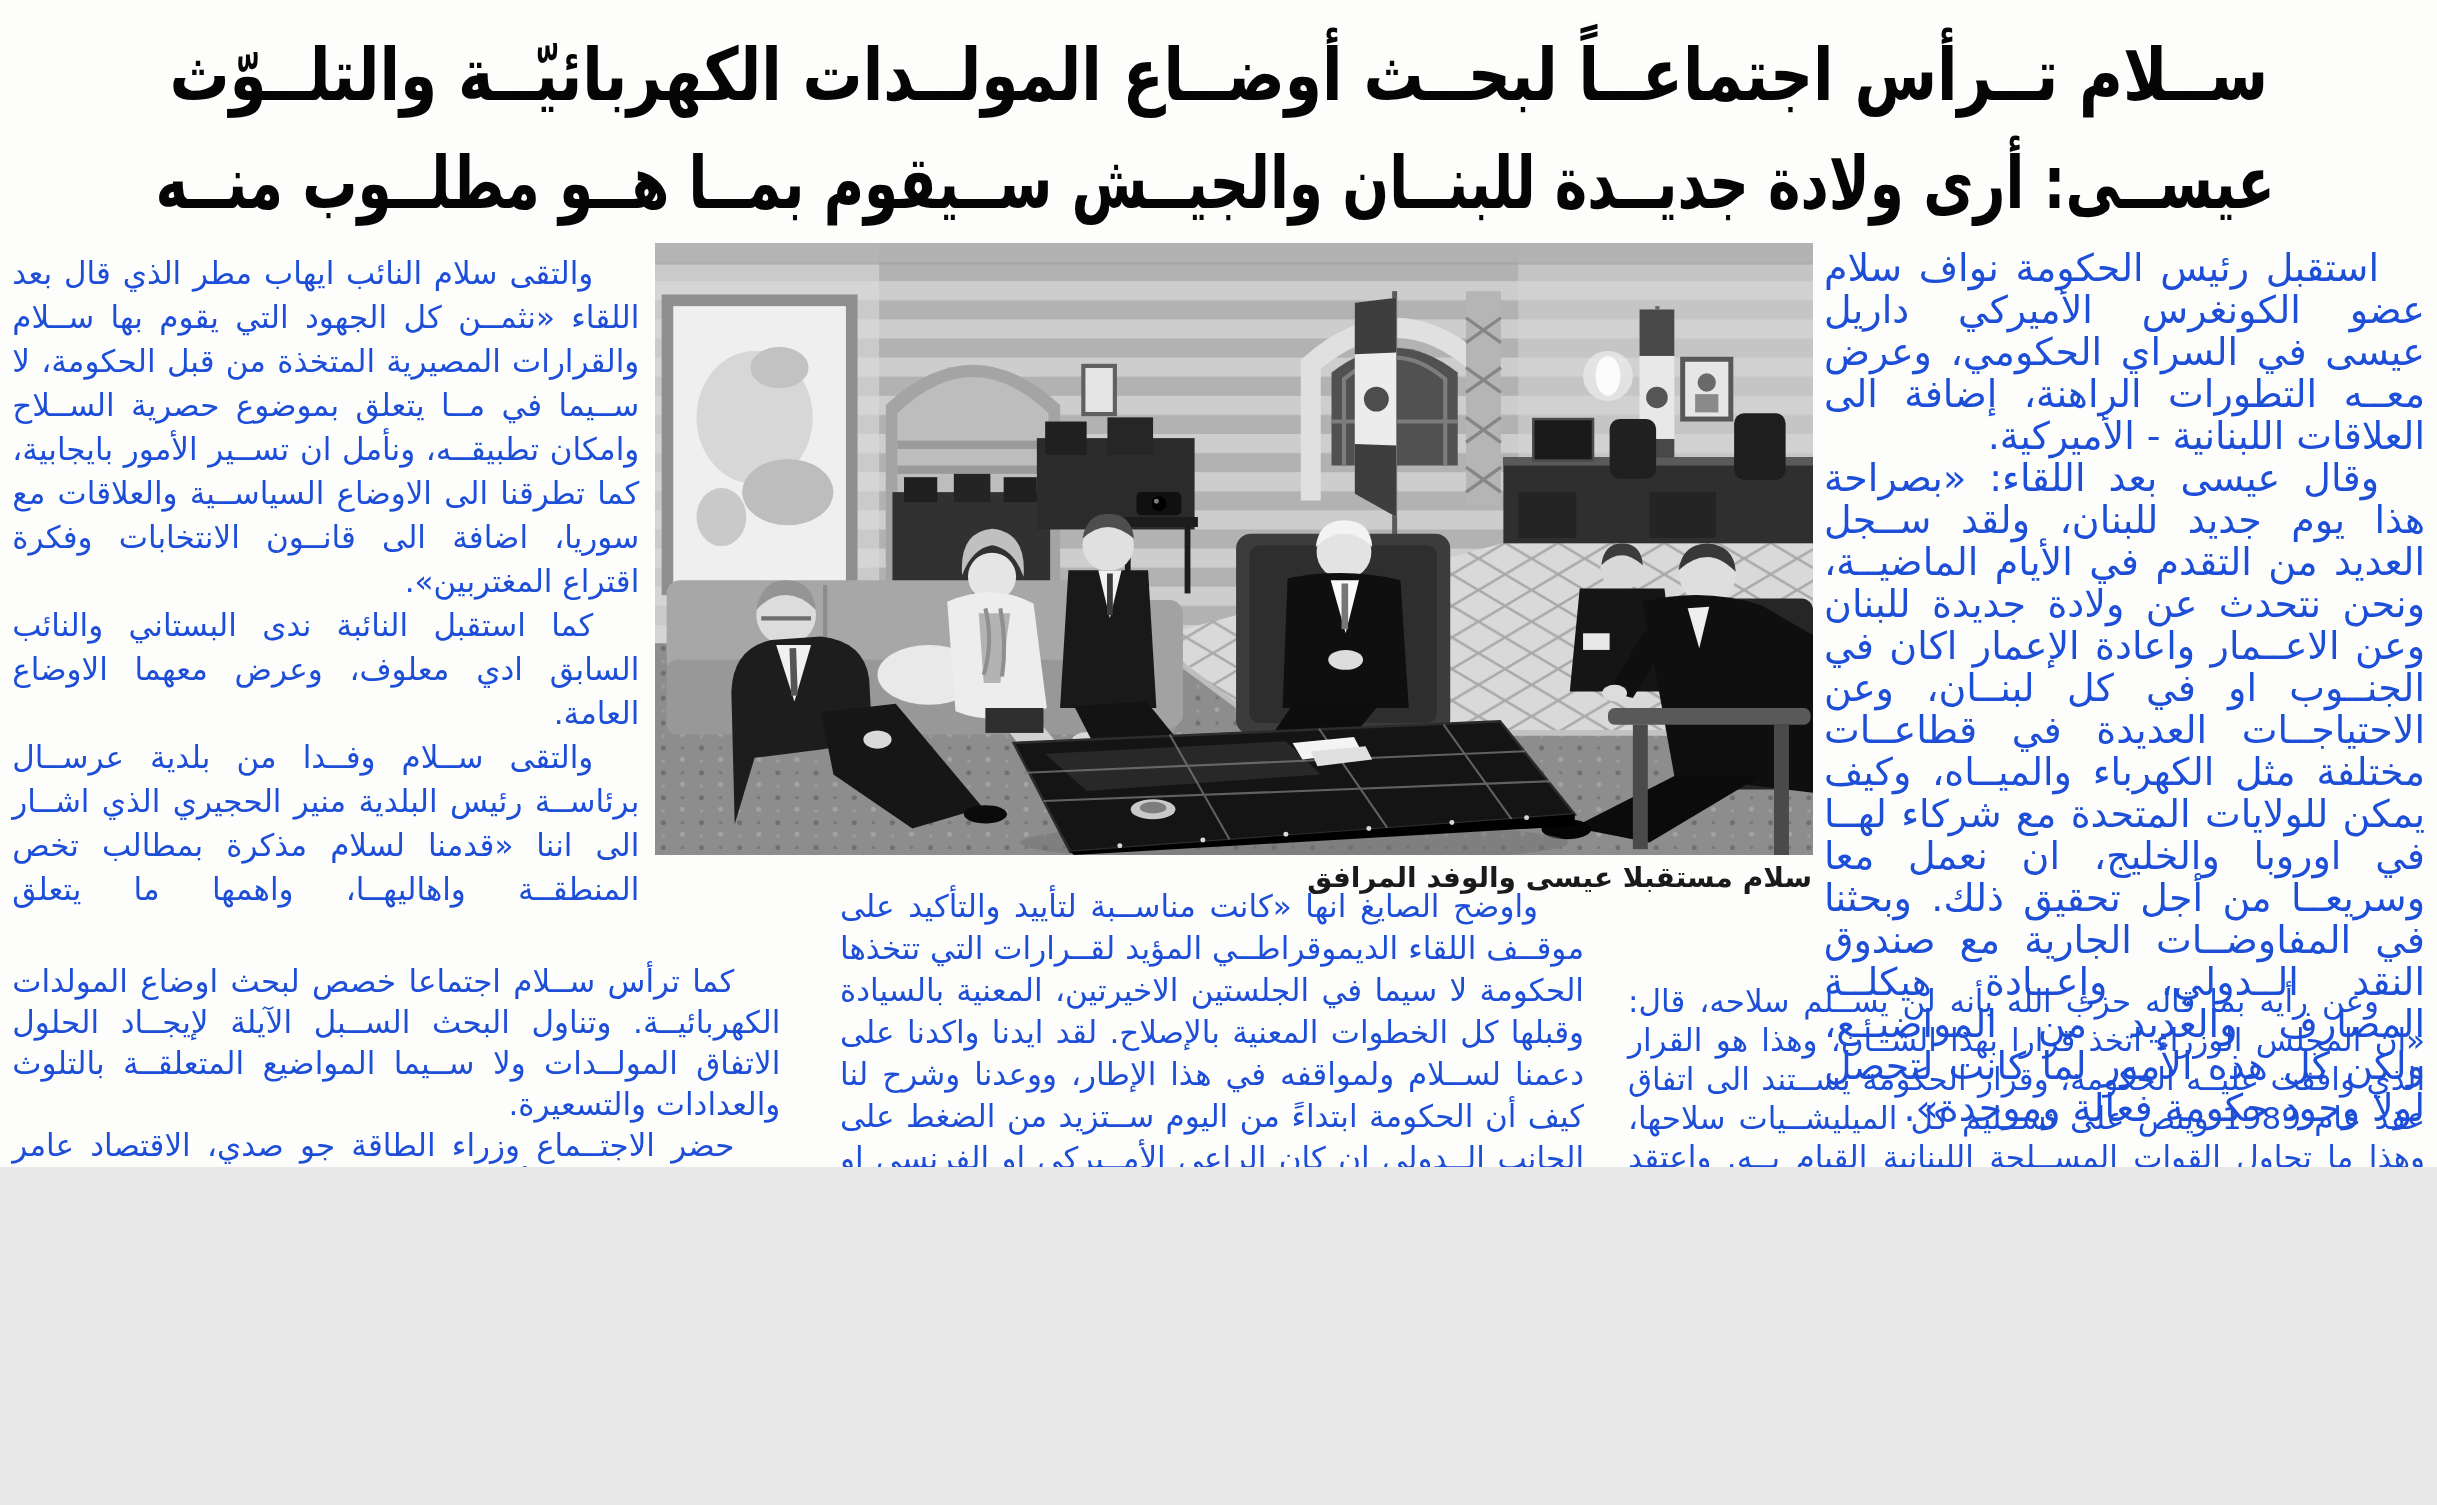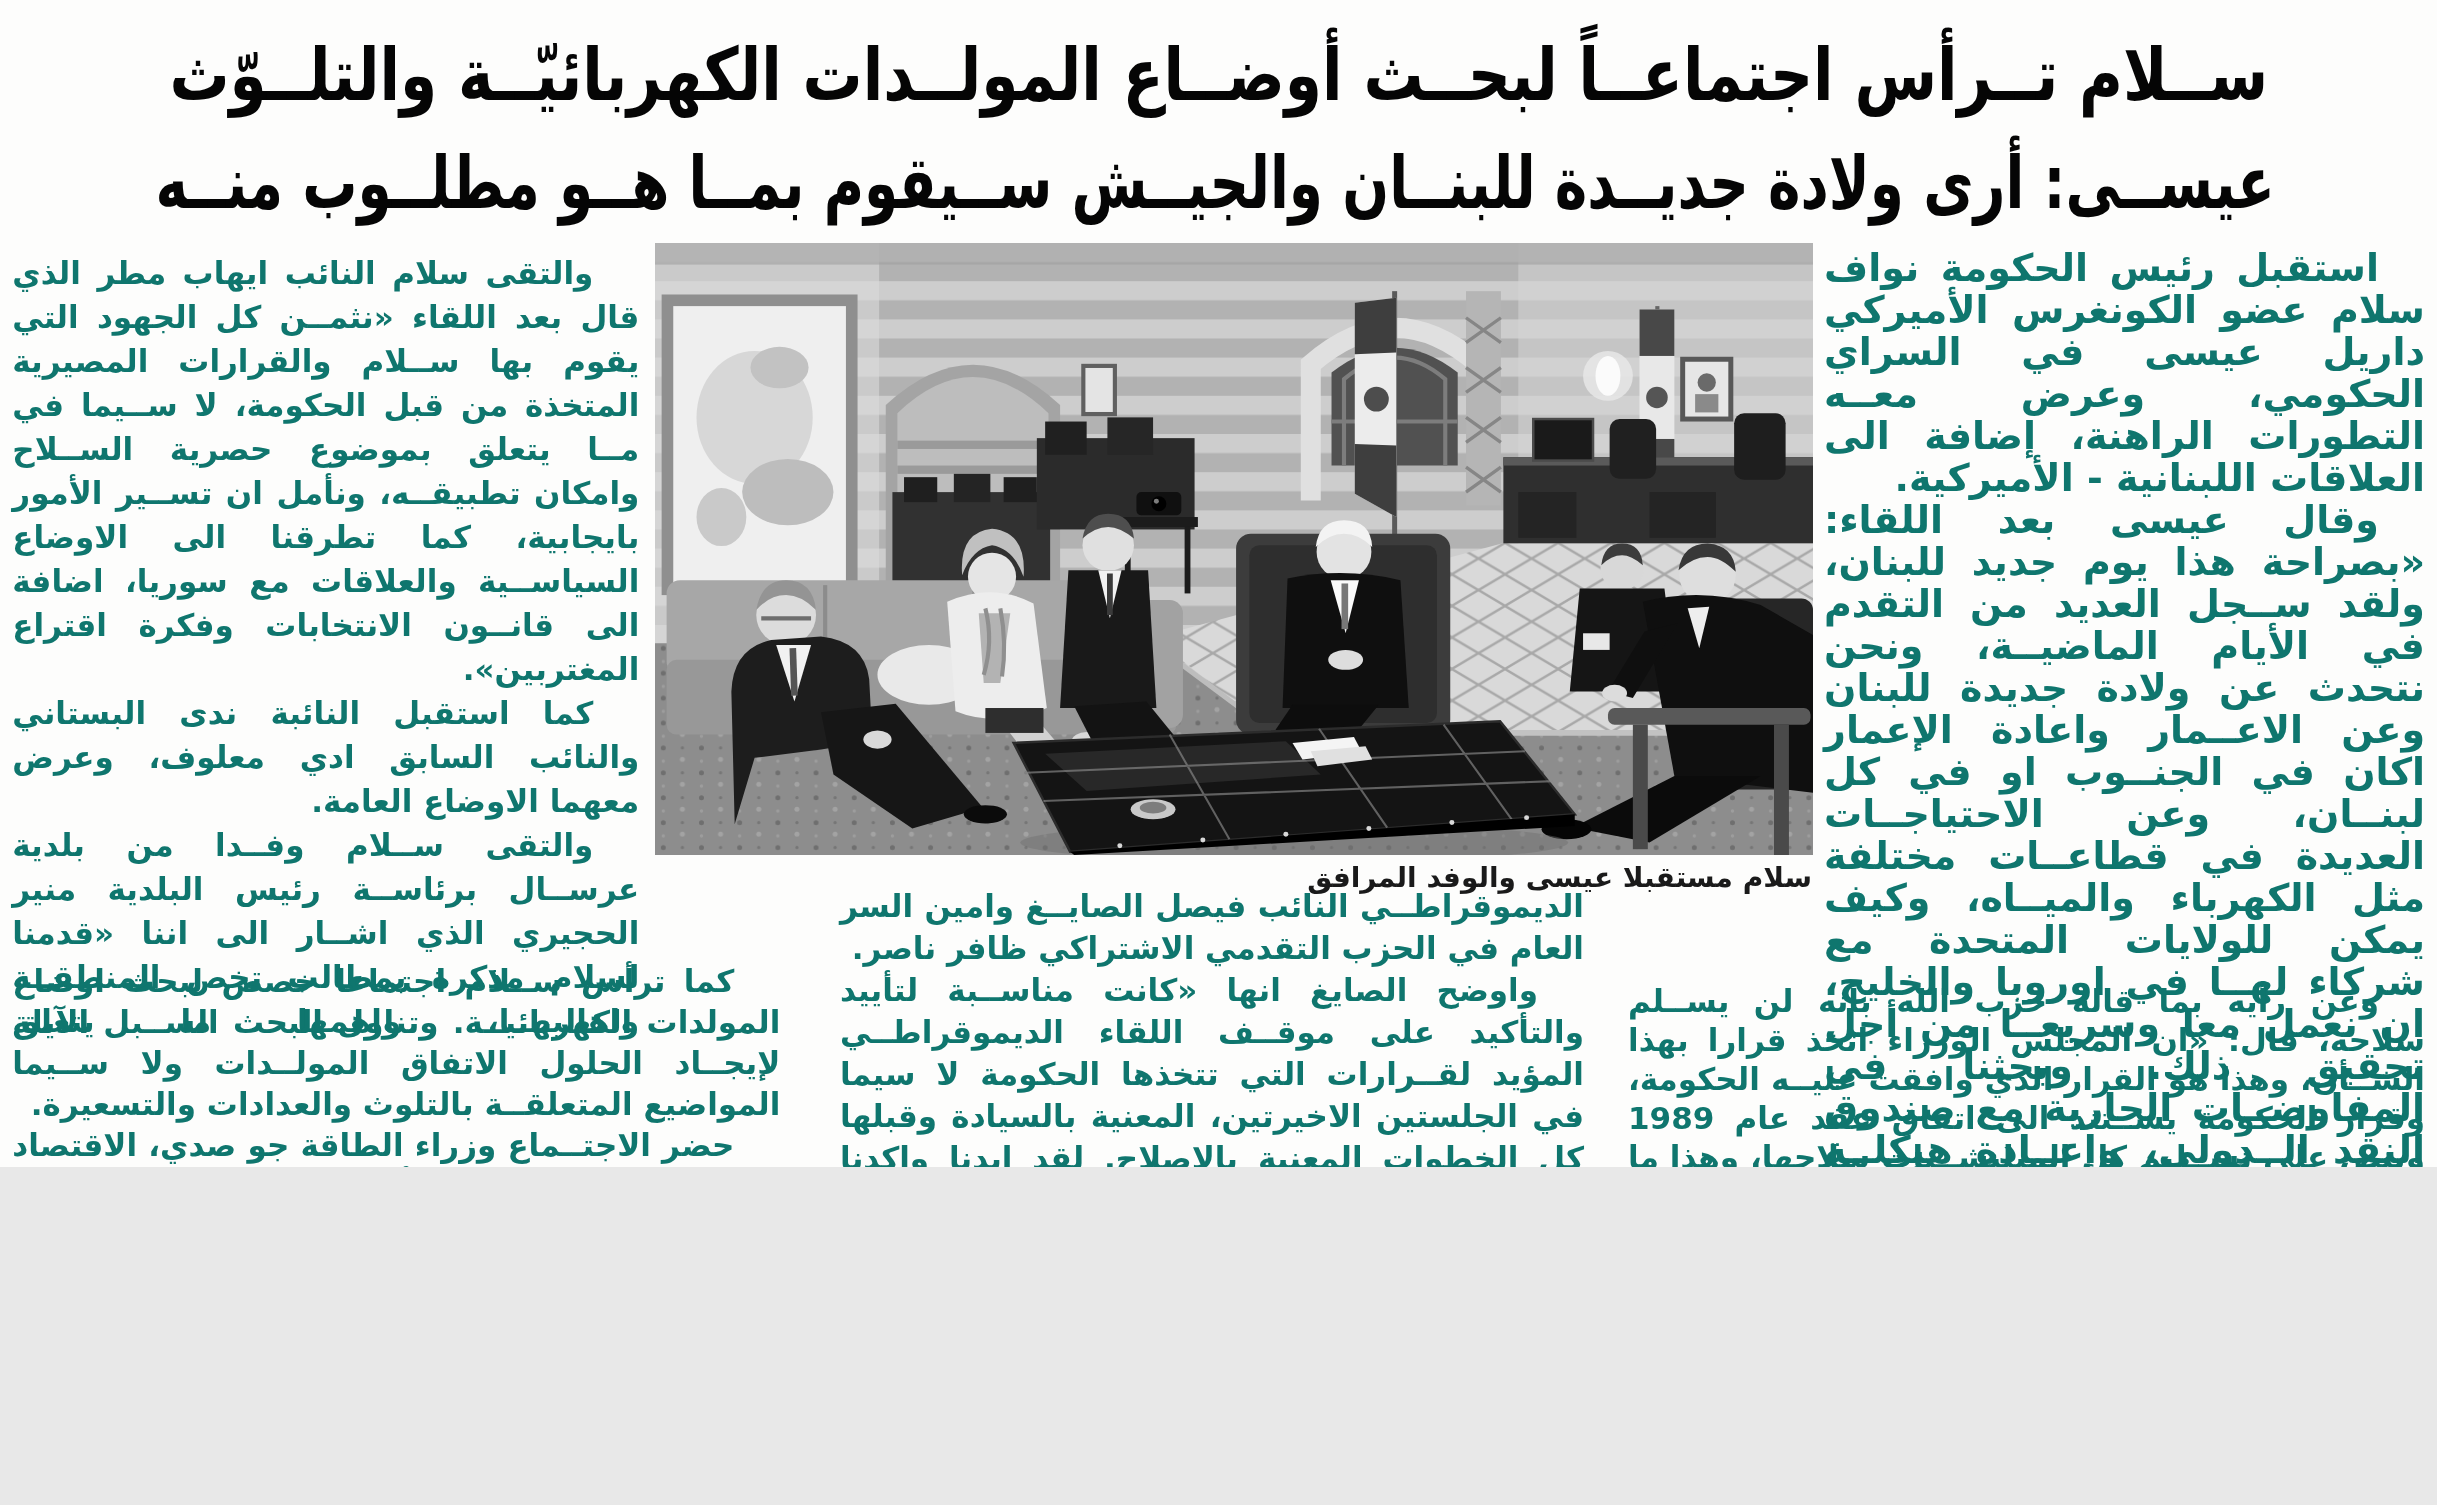--- a/index.html
+++ b/index.html
@@ -24,22 +24,22 @@
     transform-origin:right center;
     letter-spacing:0.8px;
   }
   #headline-1{top:23px;right:169px;}
   #headline-2{top:131px;right:162px;}
   
   .col{
     position:absolute;
     direction:rtl;
     text-align:justify;
-    font-weight:bold;
-    color:#0f766e;
+    font-weight:normal;
+    color:#1d4ed8;
   }
   .col p{margin:0;padding:0;}
   .col p.indent{text-indent:46px;}
   .col p.stretch{text-align-last:justify;}
   #col-left-top   {left:13.3px;   top:251px;  width:627px; font-size:31px; line-height:44px;}
   #col-right-top  {left:1825px; top:247px;  width:601px; font-size:38px; line-height:42px;}
   #col-left-bot   {left:13.3px;   top:961px; width:768px; font-size:31px; line-height:41px;}
   #col-middle     {left:841px; top:885px; width:744px; font-size:31px; line-height:42px;}
   #col-right-bot  {left:1629px; top:982px; width:797px; font-size:31px; line-height:39px;}
   
@@ -299,21 +299,20 @@
     <p class="indent">استقبل رئيس الحكومة نواف سلام عضو الكونغرس الأميركي داريل عيسى في السراي الحكومي، وعرض معــه التطورات الراهنة، إضافة الى العلاقات اللبنانية - الأميركية.</p>
     <p class="indent">وقال عيسى بعد اللقاء: «بصراحة هذا يوم جديد للبنان، ولقد ســجل العديد من التقدم في الأيام الماضيــة، ونحن نتحدث عن ولادة جديدة للبنان وعن الاعــمار واعادة الإعمار اكان في الجنــوب او في كل لبنــان، وعن الاحتياجــات العديدة في قطاعــات مختلفة مثل الكهرباء والميــاه، وكيف يمكن للولايات المتحدة مع شركاء لهــا في اوروبا والخليج، ان نعمل معا وسريعــا من أجل تحقيق ذلك. وبحثنا في المفاوضــات الجارية مع صندوق النقد الــدولي، وإعــادة هيكلــة المصارف والعديد من المواضيــع، ولكن كل هذه الأمور لما كانت لتحصل لولا وجود حكومة فعالة وموحدة».</p>
   </div>
 
   <div id="col-right-bot" class="col">
     <p class="indent">وعن رأيه بما قاله حزب الله بأنه لن يســلم سلاحه، قال: «ان المجلس الوزراء اتخذ قرارا بهذا الشــأن، وهذا هو القرار الذي وافقت عليــه الحكومة، وقرار الحكومة يســتند الى اتفاق عقد عام 1989 وينص على تســليم كل الميليشــيات سلاحها، وهذا ما تحاول القوات المســلحة اللبنانية القيام بــه. واعتقد بأن كل مواطــن لبناني مخلص يــود ان يرى السلاح في يد الدولة اللبنانية، واعتقد بان اي لبناني صالح يود ان يتأكد من تسليم الســلاح، واتوقع ان يكون التسليم طوعيا، ولكن هذا قرار اتخذتــه الحكومة اللبنانية، واعتقد بأن الحكومة موحــدة حول الحاجة الى تطبيقه، ونعتقد ان الجيش اللبناني سيقوم بما هو مطلوب منه في نهاية آب».</p>
     <p class="indent stretch">في ســياق منفصــل، اســتقبل ســلام عضــو اللقاء</p>
   </div>
 
   <div id="col-middle" class="col">
-    <p>الديموقراطــي النائب فيصل الصايــغ وامين السر العام في الحزب التقدمي الاشتراكي ظافر ناصر.</p>
     <p class="indent">واوضح الصايغ انها «كانت مناســبة لتأييد والتأكيد على موقــف اللقاء الديموقراطــي المؤيد لقــرارات التي تتخذها الحكومة لا سيما في الجلستين الاخيرتين، المعنية بالسيادة وقبلها كل الخطوات المعنية بالإصلاح. لقد ايدنا واكدنا على دعمنا لســلام ولمواقفه في هذا الإطار، ووعدنا وشرح لنا كيف أن الحكومة ابتداءً من اليوم ســتزيد من الضغط على الجانب الــدولي ان كان الراعي الأمــيركي او الفرنسي او السعوديين، للمســاعدة في الضغط على «إسرائيل» لتطبيق الجانب المتعلق بها من هذا الاتفاق والذي يشــمل الانسحاب من الاراضي التــي احتلتها ووقف إطلاق النار، والســماح بعودة الجنوبيين لاعادة الاعمار».</p>
   </div>
 
   <div id="col-left-top" class="col">
     <p class="indent">والتقى سلام النائب ايهاب مطر الذي قال بعد اللقاء «نثمــن كل الجهود التي يقوم بها ســلام والقرارات المصيرية المتخذة من قبل الحكومة، لا ســيما في مــا يتعلق بموضوع حصرية الســلاح وامكان تطبيقــه، ونأمل ان تســير الأمور بايجابية، كما تطرقنا الى الاوضاع السياســية والعلاقات مع سوريا، اضافة الى قانــون الانتخابات وفكرة اقتراع المغتربين».</p>
     <p class="indent">كما استقبل النائبة ندى البستاني والنائب السابق ادي معلوف، وعرض معهما الاوضاع العامة.</p>
     <p class="indent stretch">والتقى ســلام وفــدا من بلدية عرســال برئاســة رئيس البلدية منير الحجيري الذي اشــار الى اننا «قدمنا لسلام مذكرة بمطالب تخص المنطقــة واهاليهــا، واهمها ما يتعلق</p>
   </div>
 
   <div id="col-left-bot" class="col">

